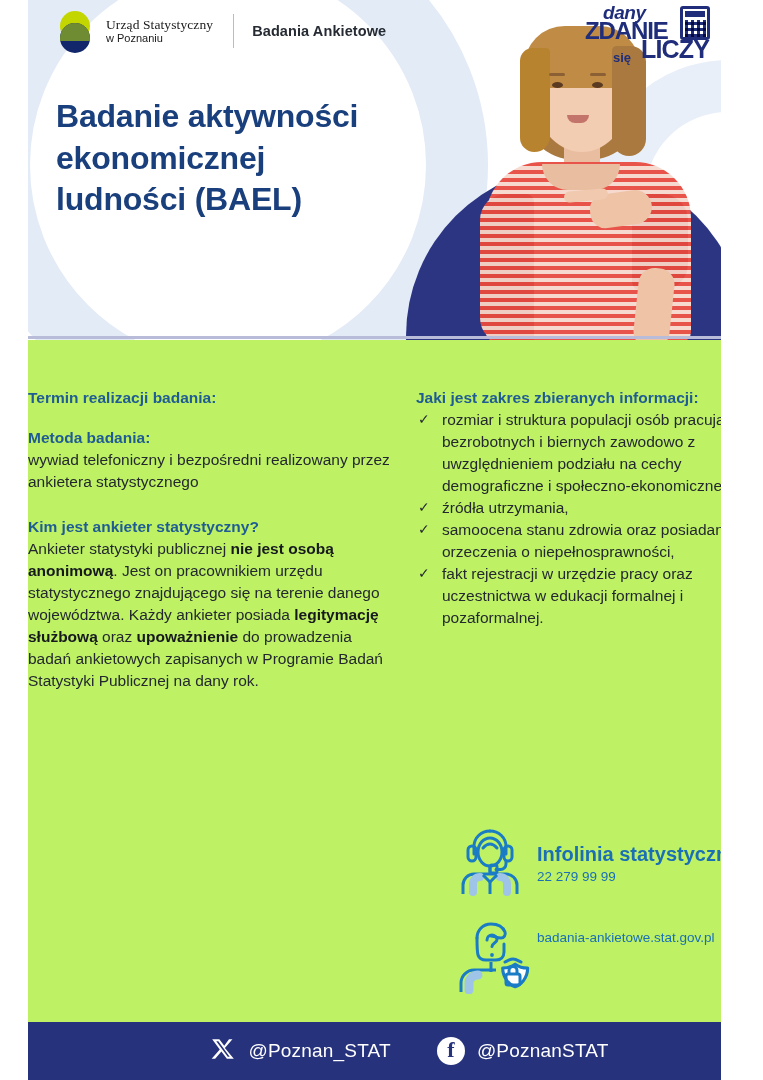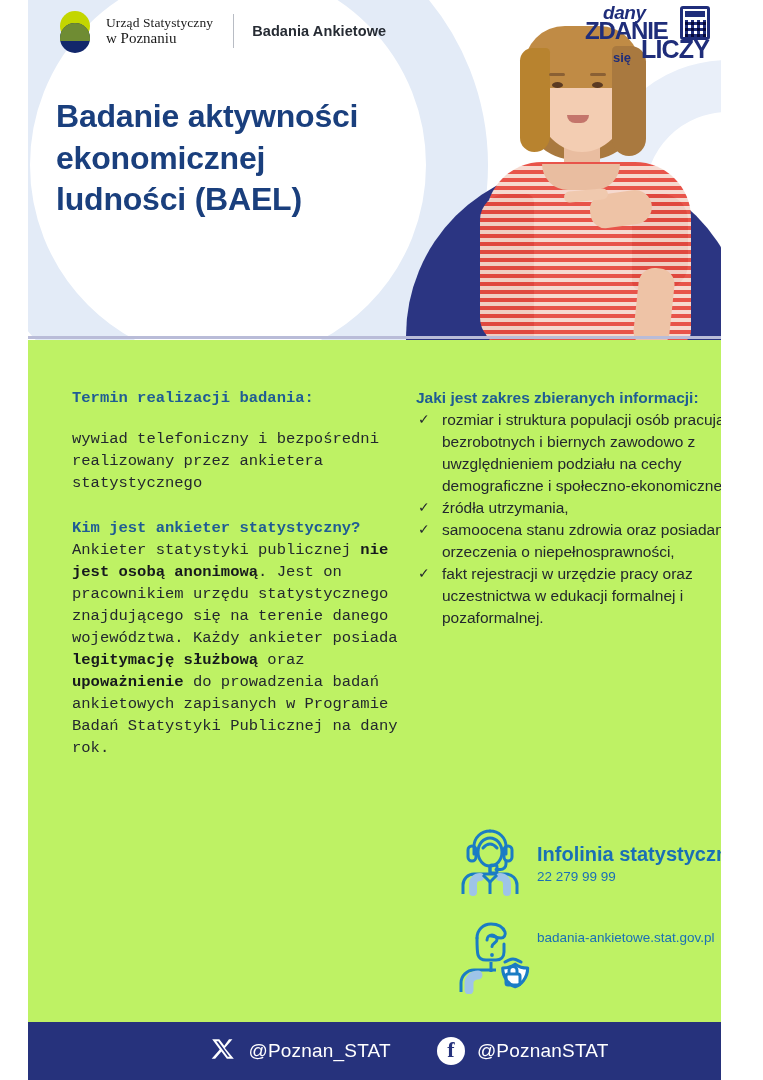--- a/index.html
+++ b/index.html
@@ -210,21 +210,21 @@
   }
   .gus-c-over{
     position:absolute; left:4px; top:14px;
     width:30px; height:18px;
     border-radius:15px 15px 0 0;
     background:#6f8c33;
     overflow:hidden;
   }
   .gus-text{ margin-left:8px; line-height:1.15; }
   .gus-t1{ font-size:13.5px; color:#1a1a1a; font-family:"Liberation Serif", serif; letter-spacing:.1px;}
-  .gus-t2{ font-size:15px; color:#1a1a1a; font-family:Liberation Serif, serif;}
+  .gus-t2{ font-size:11px; color:#1a1a1a; font-family:Liberation Sans, sans-serif;}
   .brand-div{
     width:1px; height:34px; background:#b8bcc4;
     margin:0 18px 0 20px;
   }
   .brand-sub{
     font-size:14.5px; font-weight:bold; color:#262b33;
     letter-spacing:.1px;
   }
 
   
@@ -277,21 +277,21 @@
     line-height:1.3; color:#1a3f7d;
     z-index:6; letter-spacing:-.2px;
   }
 
   
   .content{
     position:absolute; left:0; top:388px;
     width:763px; height:630px;
     display:flex;
   }
-  .col-left{ width:380px; padding-left:44px; padding-right:10px;font-family:Liberation Mono, monospace; }
+  .col-left{ width:380px; padding-right:10px; }
   .col-right{ width:383px; padding-left:8px; padding-right:10px; }
 
   .sec-head{
     font-size:15.5px; font-weight:bold;
     color:#1f5c94; line-height:1.3;
     margin-bottom:1px;
   }
   .sec-body{
     font-size:15.5px; color:#23282e;
     line-height:1.42; margin-bottom:22px;
@@ -418,20 +418,21 @@
   <div class="hero-title">Badanie aktywności ekonomicznej ludności (BAEL)</div>
 
   <div class="content">
 
     <div class="col-left">
       <div class="blk-a">
         <div class="sec-head">Termin realizacji badania:</div>
       </div>
 
       <div class="blk-b">
+        <div class="sec-head">Metoda badania:</div>
         <div class="sec-body" style="margin-bottom:0">wywiad telefoniczny i bezpośredni realizowany przez ankietera statystycznego</div>
       </div>
 
       <div>
         <div class="sec-head">Kim jest ankieter statystyczny?</div>
         <div class="sec-body" id="ankieter-body">Ankieter statystyki publicznej <b>nie jest osobą anonimową</b>. Jest on pracownikiem urzędu statystycznego znajdującego się na terenie danego województwa. Każdy ankieter posiada <b>legitymację służbową</b> oraz <b>upoważnienie</b> do prowadzenia badań ankietowych zapisanych w Programie Badań Statystyki Publicznej na dany rok.</div>
       </div>
     </div>
 
     <div class="col-right">

